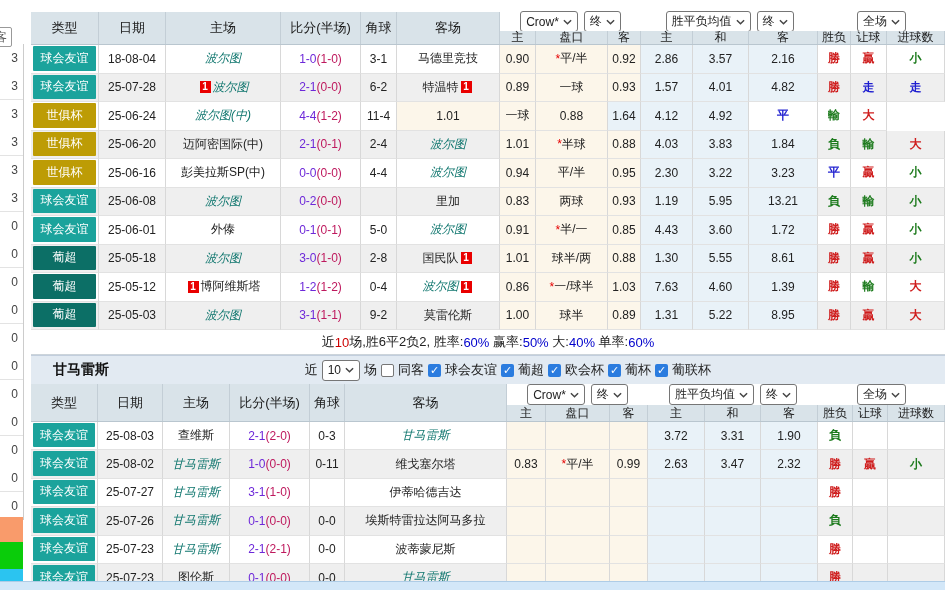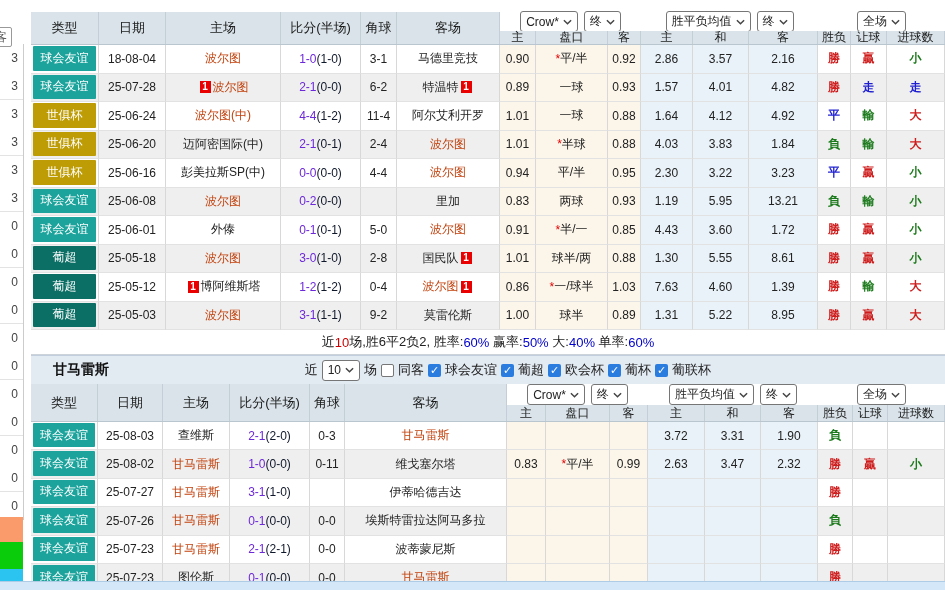--- a/index.html
+++ b/index.html
@@ -40,31 +40,31 @@
      white-space:nowrap;overflow:hidden;background:#fff;}
   .rows .r:nth-child(even) .c,.rows2 .r:nth-child(even) .c{background:#efefef;}
   .c.cream{background:#fcf6ea !important;}
   .c.blu{background:#e9f2f8 !important;}
   .badge{flex:1;align-self:stretch;margin:1px 2px 2px 2px;display:flex;align-items:center;
          justify-content:center;color:#fff;font-size:12px;border-radius:1px;}
   .badge[data-k="friendly"]{background:#1ba39c;}
   .badge[data-k="worldclub"]{background:#bd9c05;}
   .badge[data-k="league"]{background:#0c6f66;}
   .sc{color:#6d28d9;}
-  .hf{color:#0f172a;}
+  .hf{color:#be185d;}
   .card{display:inline-block;min-width:11px;height:12px;line-height:12px;background:#e90000;
         color:#fff;font-size:10px;font-weight:bold;text-align:center;margin:0 2px;}
   .card:empty{display:none;}
   .star{color:#e60000;}
   .star:empty{display:none;}
   .rc{font-weight:bold;}
   [data-c="red"]{color:#cf1d1d;}
   [data-c="blue"]{color:#1f1fd0;}
   [data-c="green"]{color:#1c7a1c;}
-  [data-c="tgreen"]{color:#c2410c;}
+  [data-c="tgreen"]{color:#0f766e;font-style:italic;}
   
   #summary{height:25px;display:flex;align-items:center;justify-content:center;font-size:13px;
     border-bottom:1px solid #ccd4da;box-sizing:border-box;background:#fff;white-space:pre;}
   #summary .bt{color:#0000cc;}
   #summary .rt{color:#cc0000;}
   
   #teambar{height:29px;background:#e2eaf2;border-top:1px solid #c2cedd;box-sizing:border-box;
     display:flex;align-items:center;font-size:13px;}
   #teambar .title{font-weight:bold;font-size:14px;margin-left:22px;color:#111;}
   #teambar .right{margin-left:auto;margin-right:234px;display:flex;align-items:center;gap:4px;white-space:nowrap;}
@@ -222,23 +222,20 @@
           </div>
           <div class="c">25-06-24</div>
           <div class="c">
             <span data-c="tgreen">波尔图(中)</span>
           </div>
           <div class="c">
             <span class="sc">4-4</span>
             <span class="hf">(1-2)</span>
           </div>
           <div class="c">11-4</div>
-          <div class="c">
-            <span>阿尔艾利开罗</span>
-          </div>
           <div class="c cream">1.01</div>
           <div class="c cream">
             <span>一球</span>
           </div>
           <div class="c cream">0.88</div>
           <div class="c blu">1.64</div>
           <div class="c blu">4.12</div>
           <div class="c blu">4.92</div>
           <div class="c rc" data-c="blue">平</div>
           <div class="c rc" data-c="green">輸</div>

